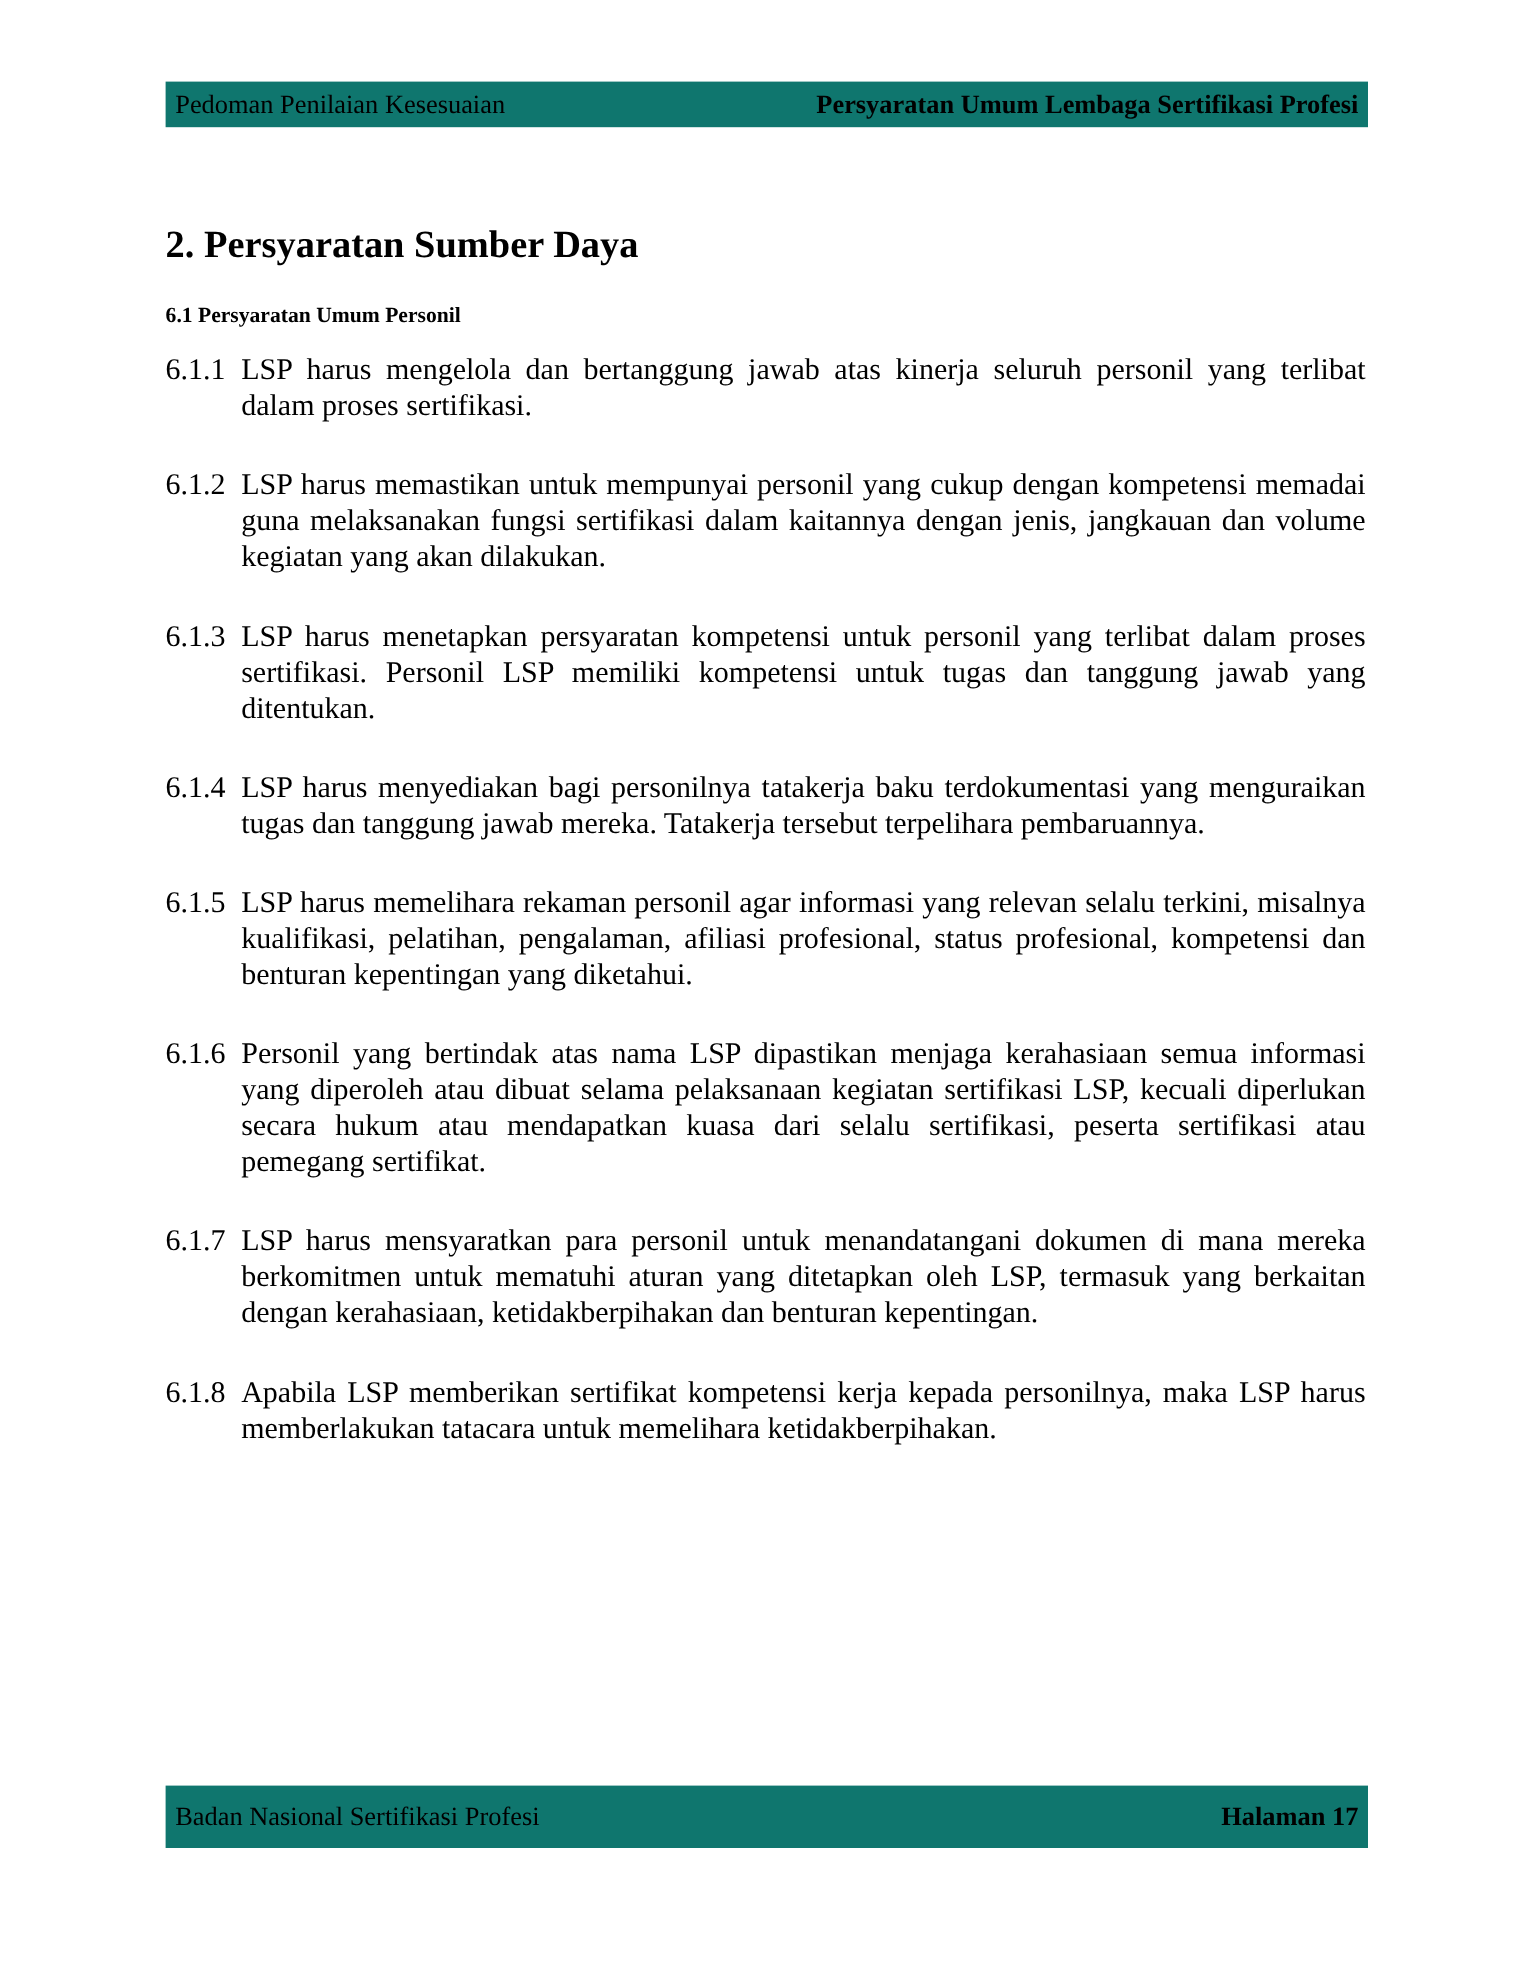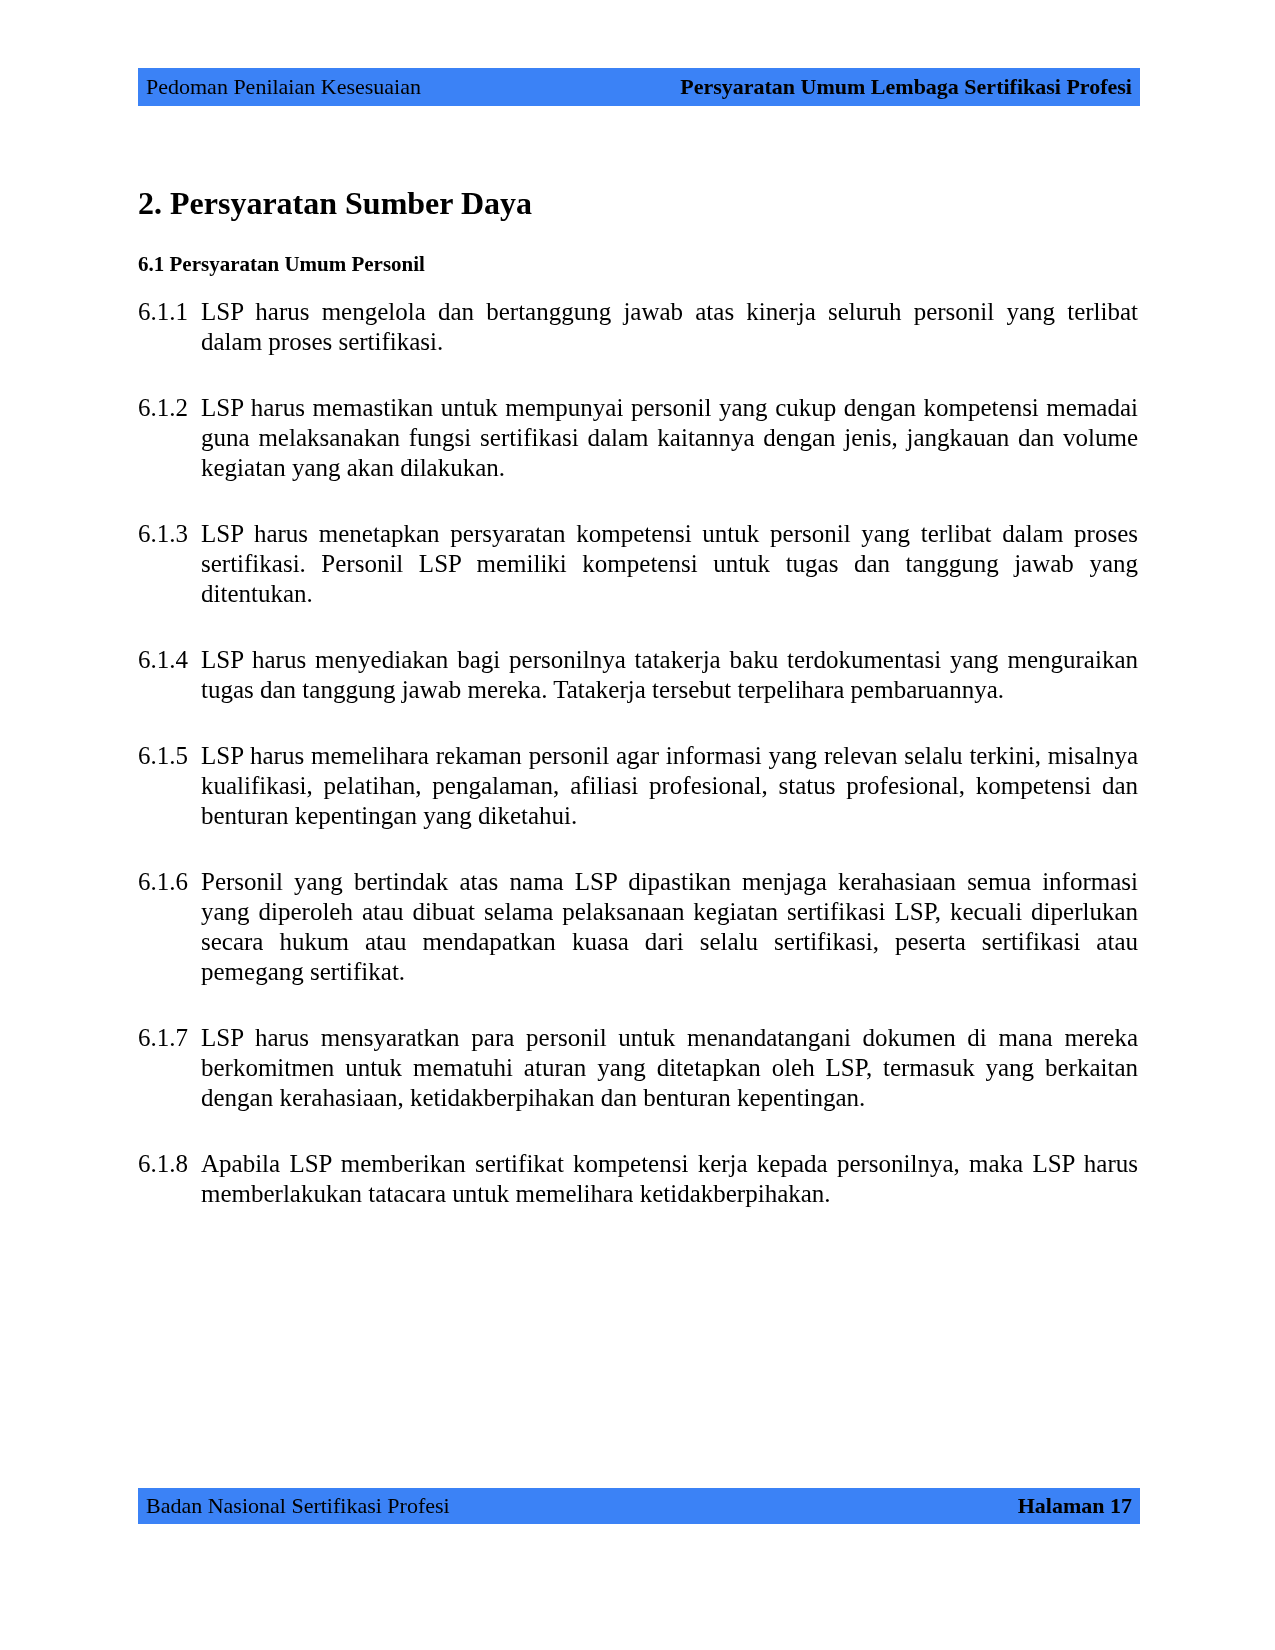--- a/index.html
+++ b/index.html
@@ -13,53 +13,53 @@
     height: 1650px;
     background: #ffffff;
     color: #000000;
     font-family: "Liberation Serif", serif;
     overflow: hidden;
   }
   .bar {
     position: absolute;
     left: 138px;
     width: 1002px;
-    background: #3b82f6;
+    background: #0f766e;
     display: flex;
     justify-content: space-between;
     align-items: center;
     box-sizing: border-box;
     padding: 0 8px;
     font-size: 22px;
     line-height: 1;
   }
   .header-bar {
     top: 68px;
     height: 38px;
   }
   .footer-bar {
     top: 1488px;
-    height: 36px;
+    height: 52px;
   }
   .bar .cell-left { text-align: left; }
   .bar .cell-right { text-align: right; font-weight: bold; }
   .content {
     position: absolute;
     left: 138px;
     top: 183px;
     width: 1000px;
   }
   .doc-title {
     font-size: 32px;
     font-weight: bold;
     margin: 0 0 28px 0;
     line-height: 1.25;
   }
   .section-heading {
-    font-size: 21px;
+    font-size: 18px;
     font-weight: bold;
     margin: 0 0 20px 0;
     line-height: 1.25;
   }
   .req-list {
     margin: 0;
     padding: 0;
   }
   .req-item {
     display: flex;

